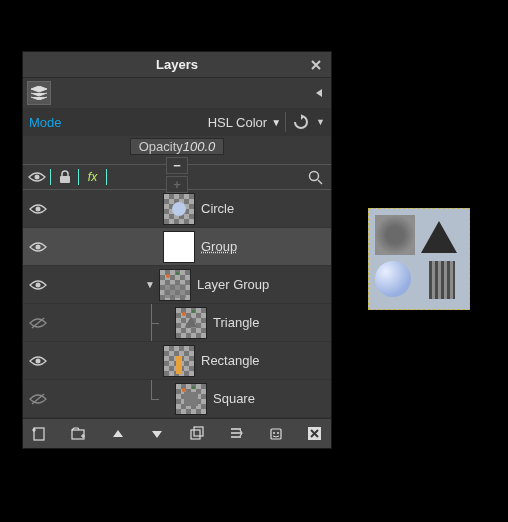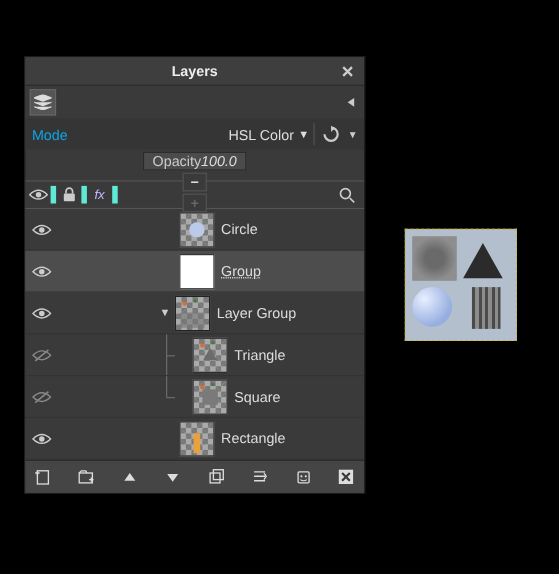--- a/index.html
+++ b/index.html
@@ -18,21 +18,21 @@
   .mode-select .caret { font-size:10px;}
   .vsep { width:1px; height:20px; background:#555; }
   .mode-reset { width:22px; height:22px; display:flex; align-items:center; justify-content:center; cursor:pointer;}
   .opacity-row { display:flex; align-items:center; height:28px; padding:2px 4px; gap:2px;flex-direction:column; }
   .opacity-bar { flex:1; background:#4b4b4b; height:22px; display:flex; align-items:center; padding:0 8px; border:1px solid #2a2a2a; cursor:pointer;}
   .opacity-bar .olabel { flex:1; color:#ccc; }
   .opacity-bar .ovalue { color:#ddd;font-style:italic; }
   .sqbtn { width:22px; height:22px; background:#3a3a3a; border:1px solid #555; display:flex; align-items:center; justify-content:center; font-weight:bold; cursor:pointer;}
   .sqbtn.disabled { color:#666; }
   .header-row { display:flex; align-items:center; height:26px; border-top:1px solid #555; border-bottom:1px solid #555; background:#3a3a3a; }
-  .header-row .hcell { width:28px; height:16px; display:flex; align-items:center; justify-content:center; border-right:5px solid #5eead4; cursor:pointer; color:#c4b5fd;}
+  .header-row .hcell { width:28px; height:16px; display:flex; align-items:center; justify-content:center; border-right:1px solid #5eead4; cursor:pointer; color:#bef264;}
   .header-row .hspacer { flex:1; }
   .header-row .search { width:32px; display:flex; align-items:center; justify-content:center; cursor:pointer; color:#ccc; }
   .layers-list { background:#3a3a3a; }
   .layer-row { display:flex; align-items:center; height:38px; border-bottom:1px solid #333; padding-right:6px;}
   .layer-row.selected { background:#4d4d4d; }
   .eye { width:30px; display:flex; align-items:center; justify-content:center; cursor:pointer; color:#ccc;}
   .eye.hidden { color:#888; }
   .indent { display:flex; align-items:center; height:100%; }
   .indent .line { width:12px; height:100%; position:relative; }
   .indent .line::before { content:""; position:absolute; left:50%; top:0; bottom:0; width:1px; background:#717171;}
@@ -207,20 +207,36 @@
           <div class="ov">
             <div class="dotsA"></div>
             <div class="dotsB"></div>
             <div class="tri" style="border-bottom-color:#6b6b6b;transform:scale(0.7);"></div>
           </div>
         </div>
       <span class="layer-name">Triangle</span>
     </div>
 
     <div class="layer-row">
+      <div class="eye">
+          <svg width="18" height="12" viewBox="0 0 18 12">
+            <path d="M1 6 Q9 -2 17 6 Q9 14 1 6 Z" fill="none" stroke="#ccc" stroke-width="1.3"></path>
+            <circle cx="9" cy="6" r="2.5" fill="#ccc"></circle>
+          </svg>
+        </div>
+      <div class="indent-spacer" style="width:108px"></div>
+      <div class="thumb checker">
+          <div class="ov">
+            <div class="rect-orange"></div>
+          </div>
+        </div>
+      <span class="layer-name">Rectangle</span>
+    </div>
+
+    <div class="layer-row">
       <div class="eye hidden">
           <svg width="18" height="14" viewBox="0 0 18 14">
             <path d="M1 7 Q9 -1 17 7 Q9 15 1 7 Z" fill="none" stroke="#888" stroke-width="1.3"></path>
             <path d="M3 12 L15 2" stroke="#888" stroke-width="1.5"></path>
           </svg>
         </div>
       <div class="indent-spacer" style="width:92px"></div>
       <div class="indent">
           <div class="line end"></div>
         </div>
@@ -228,36 +244,20 @@
       <div class="thumb checker">
           <div class="ov">
             <div class="dotsA"></div>
             <div class="dotsB"></div>
             <div class="sq" style="background:#7a7a7a;"></div>
           </div>
         </div>
       <span class="layer-name">Square</span>
     </div>
 
-    <div class="layer-row">
-      <div class="eye">
-          <svg width="18" height="12" viewBox="0 0 18 12">
-            <path d="M1 6 Q9 -2 17 6 Q9 14 1 6 Z" fill="none" stroke="#ccc" stroke-width="1.3"></path>
-            <circle cx="9" cy="6" r="2.5" fill="#ccc"></circle>
-          </svg>
-        </div>
-      <div class="indent-spacer" style="width:108px"></div>
-      <div class="thumb checker">
-          <div class="ov">
-            <div class="rect-orange"></div>
-          </div>
-        </div>
-      <span class="layer-name">Rectangle</span>
-    </div>
-
 
   </div>
 
   <div class="footer">
     <div class="fbtn">
         <svg width="16" height="16" viewBox="0 0 16 16">
           <rect x="3" y="2" width="10" height="12" fill="none" stroke="#ddd" stroke-width="1.2"></rect>
           <path d="M1 4 h4 M3 2 v4" stroke="#ddd" stroke-width="1.2"></path>
         </svg>
       </div>

